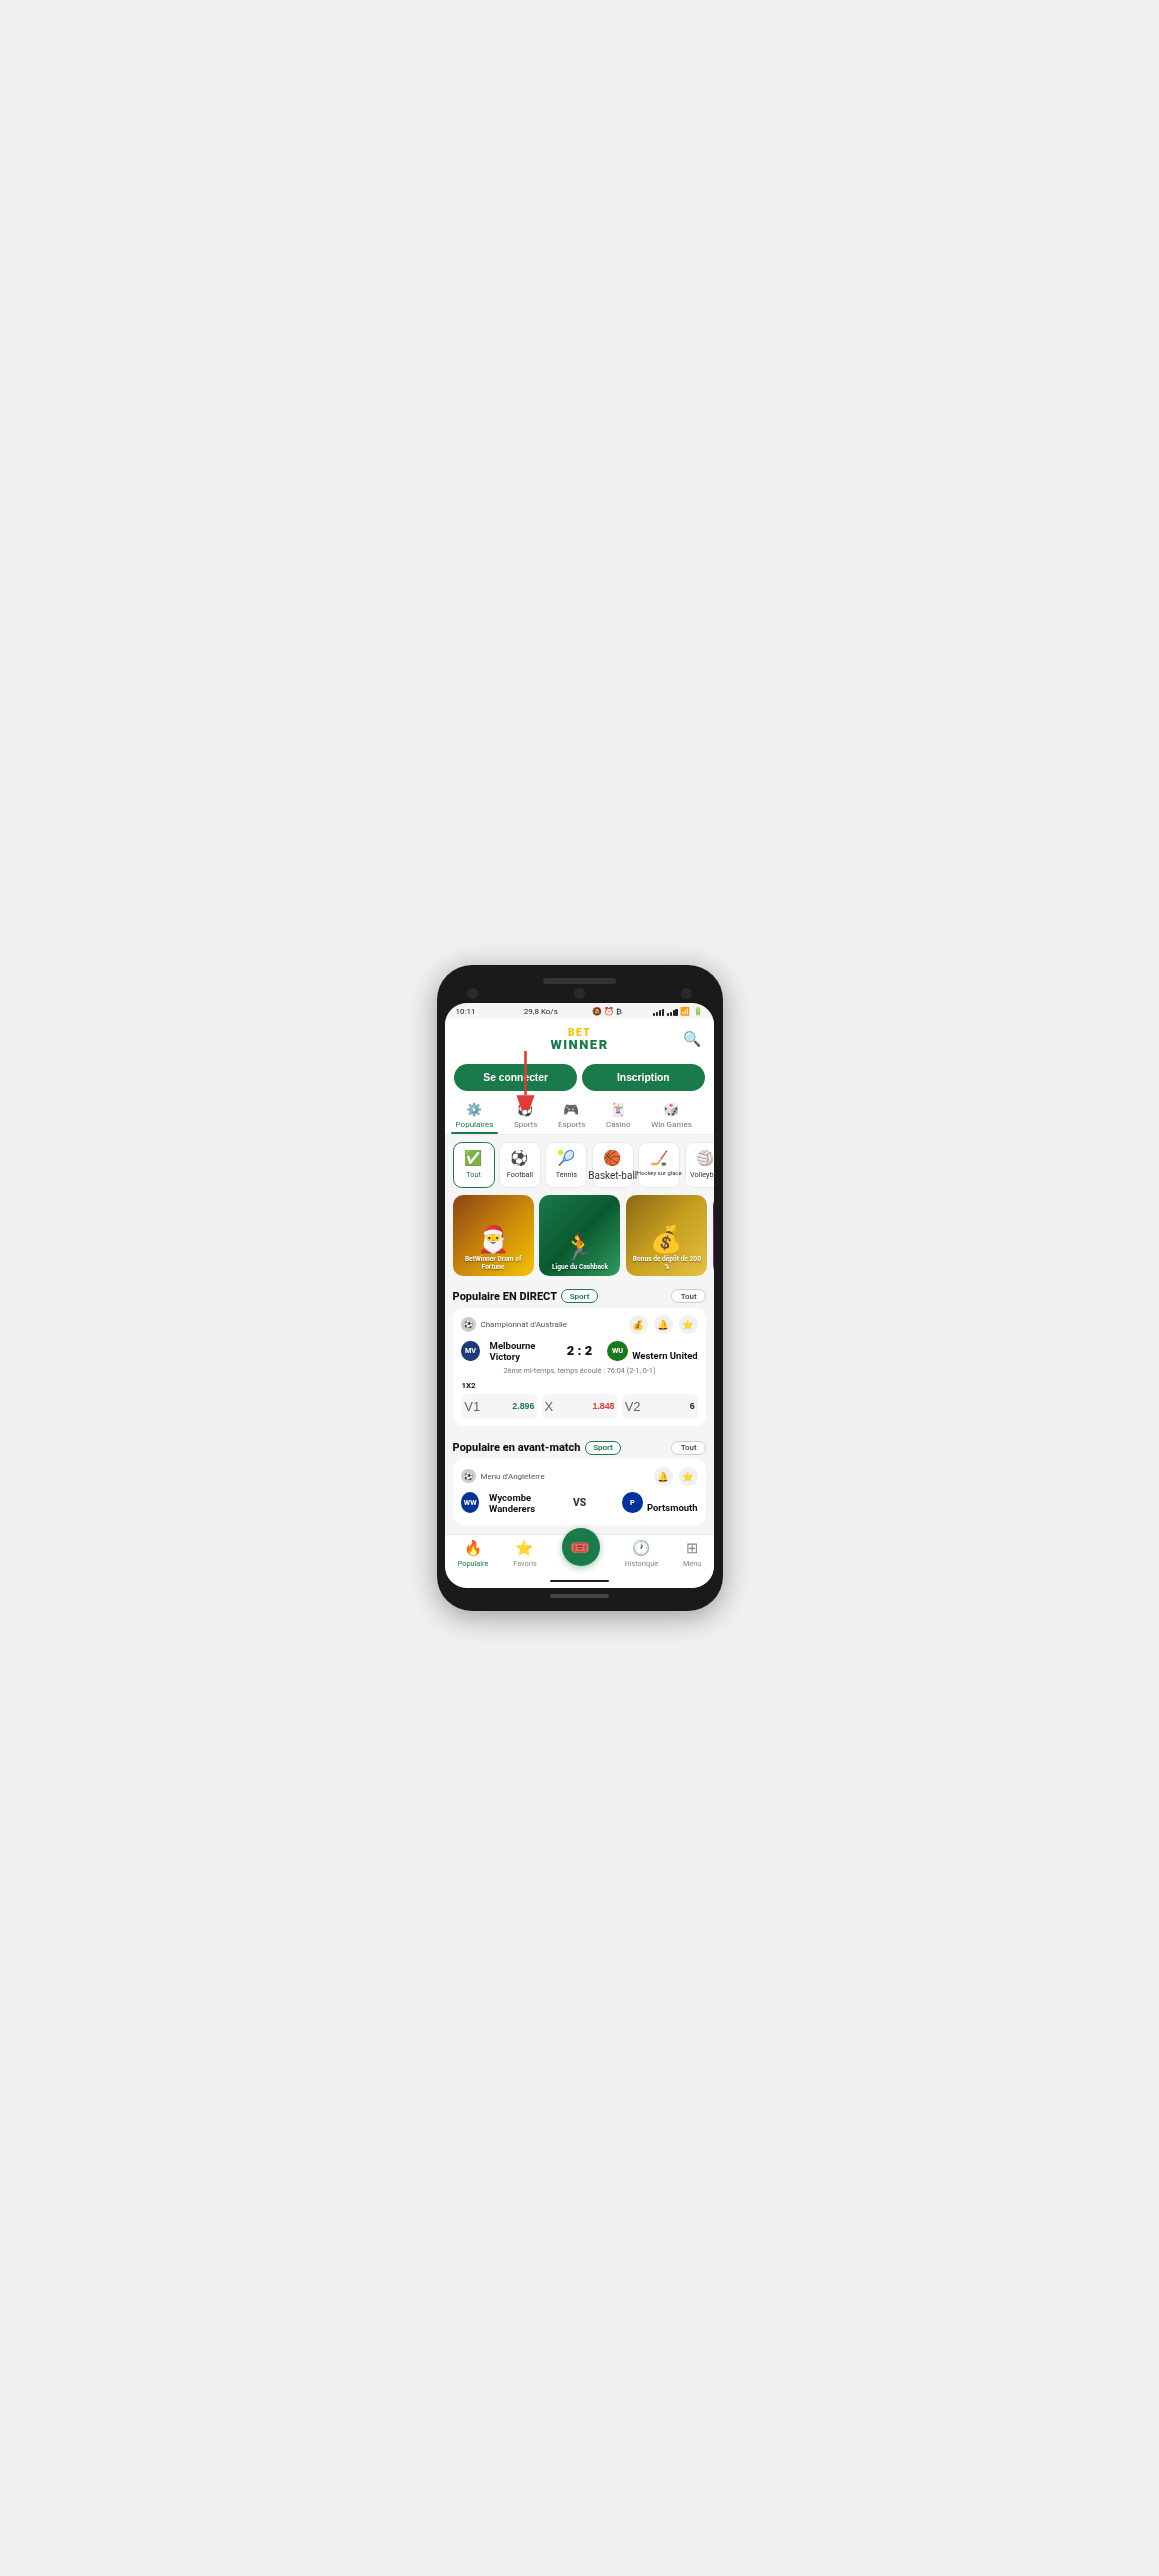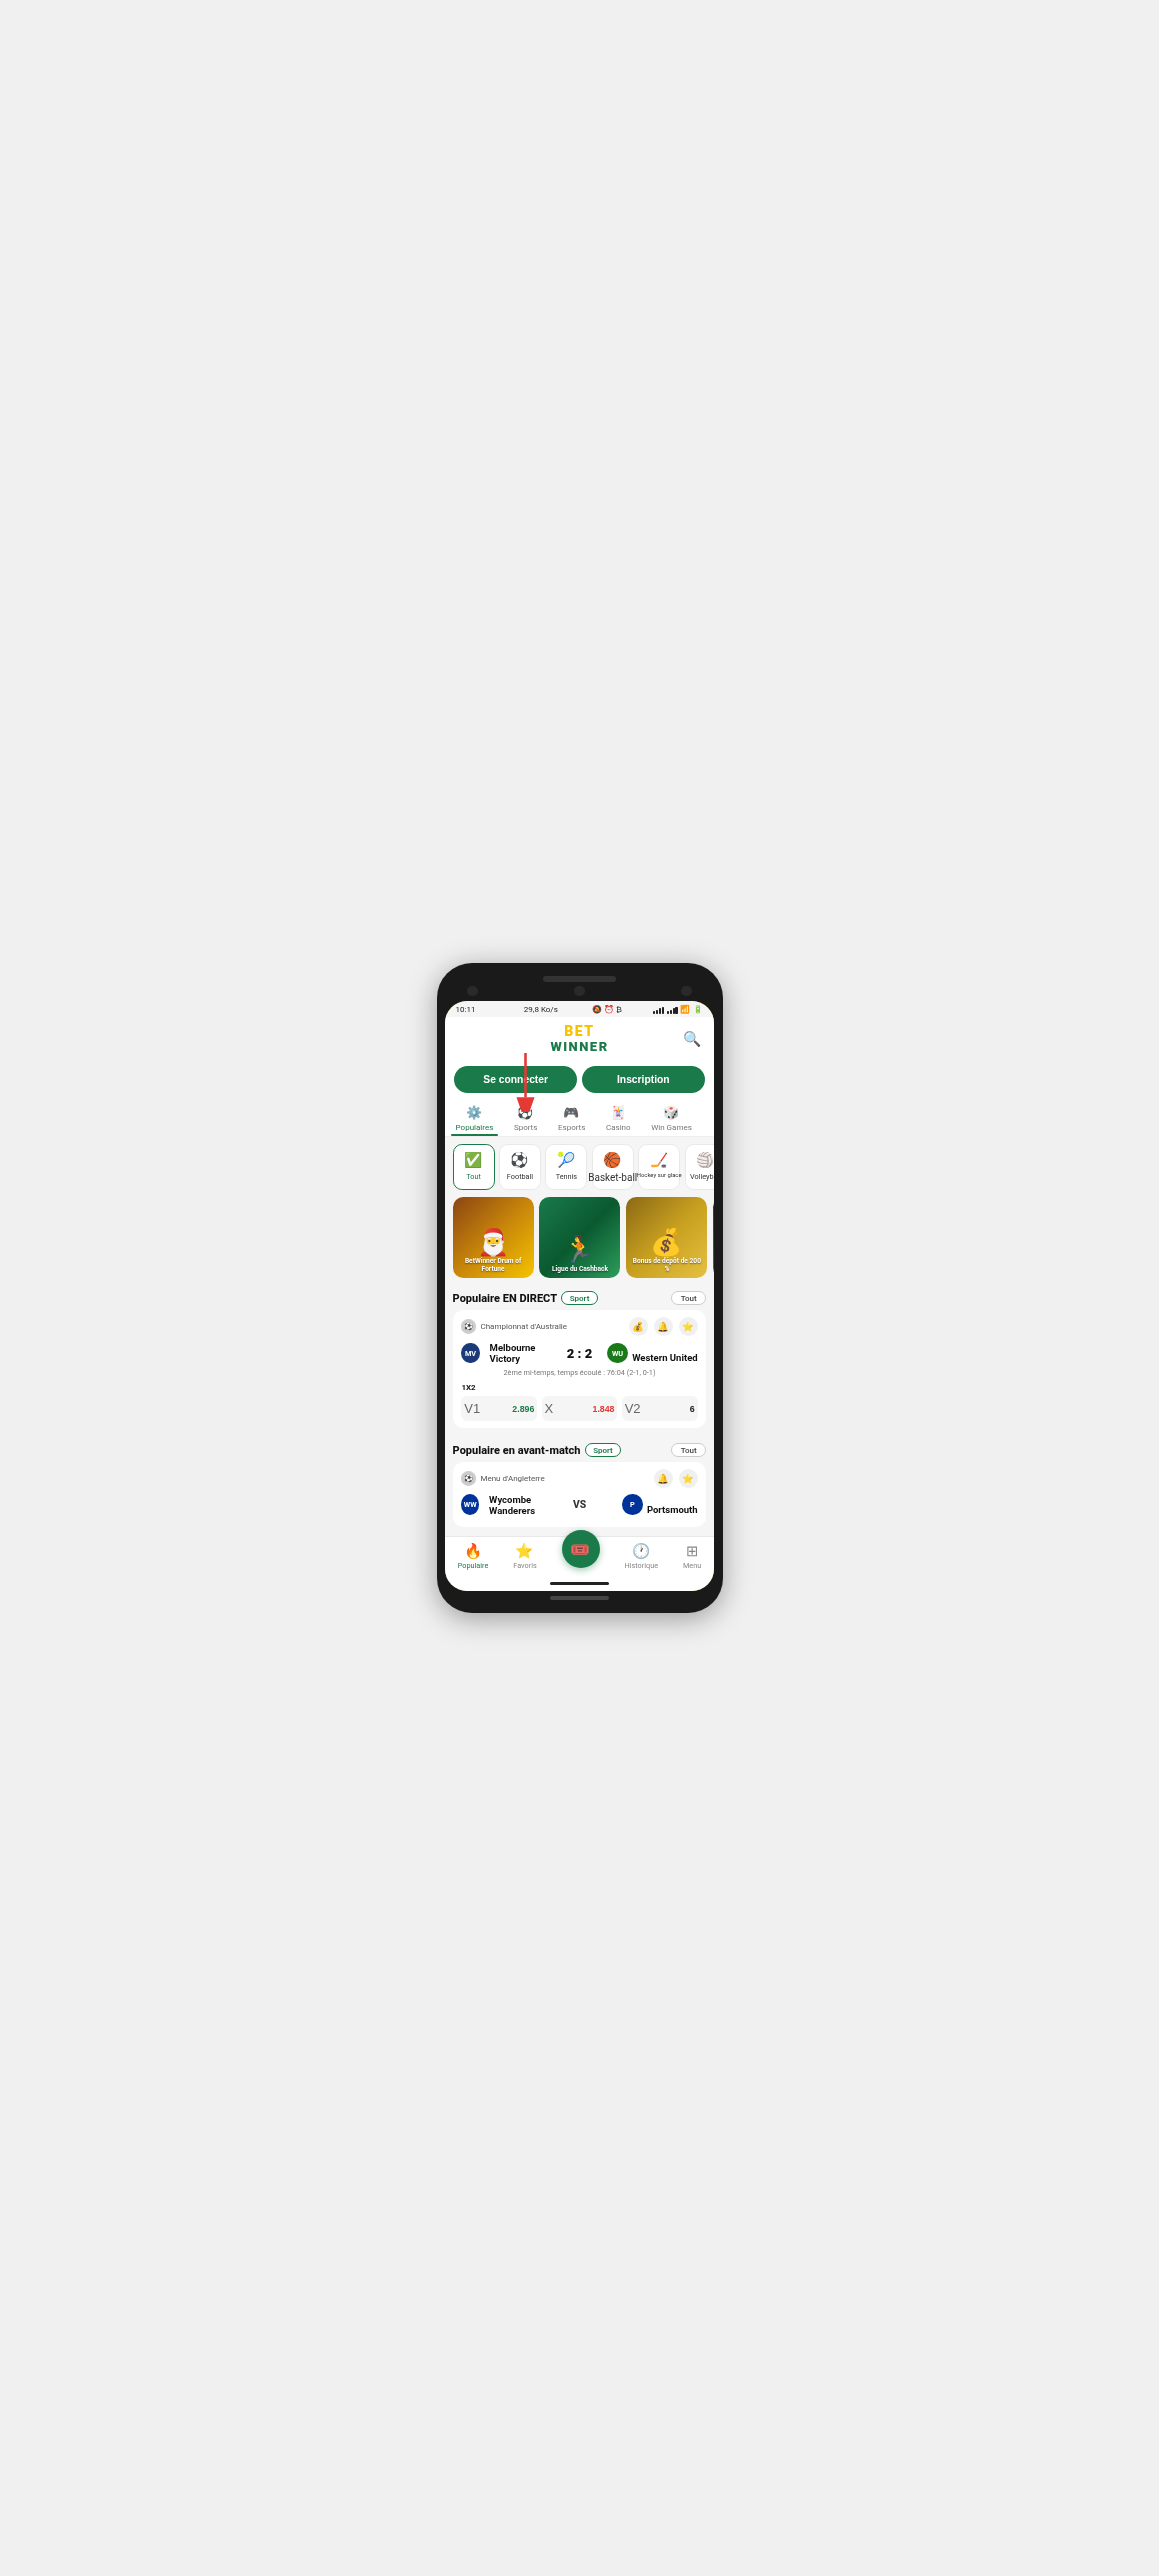--- a/index.html
+++ b/index.html
@@ -64,21 +64,21 @@
       padding: 7.3px 11.7px 5.9px 11.7px;
       position: relative;
     }
     .app-logo {
       display: flex;
       flex-direction: column;
       align-items: center;
       line-height: 1.1;
     }
     .logo-bet {
-      font-size: 14px;
+      font-size: 10px;
       font-weight: 900;
       color: #f5c300;
       letter-spacing: 1.5px;
     }
     .logo-winner {
       font-size: 13px;
       font-weight: 900;
       color: #1a7a4a;
       letter-spacing: 1.5px;
     }

